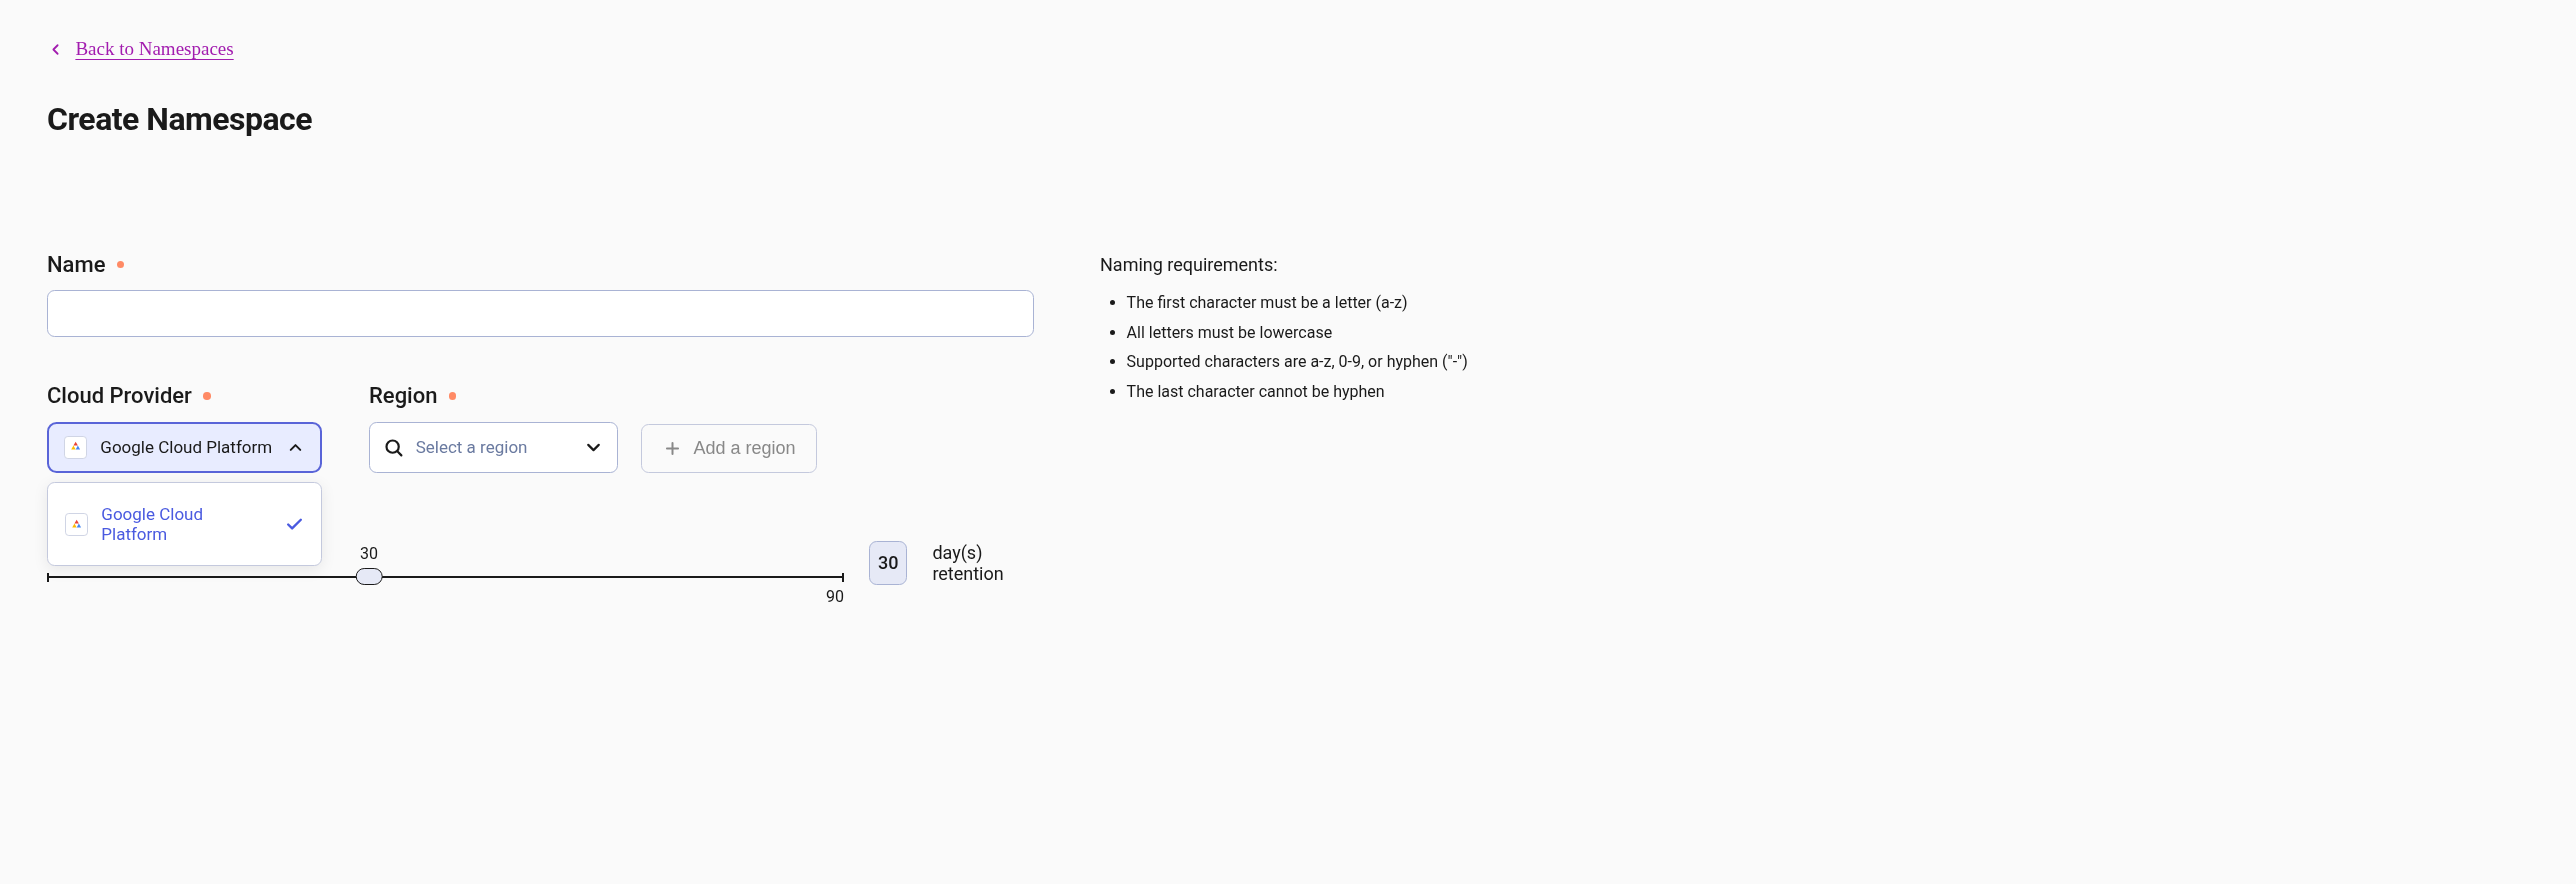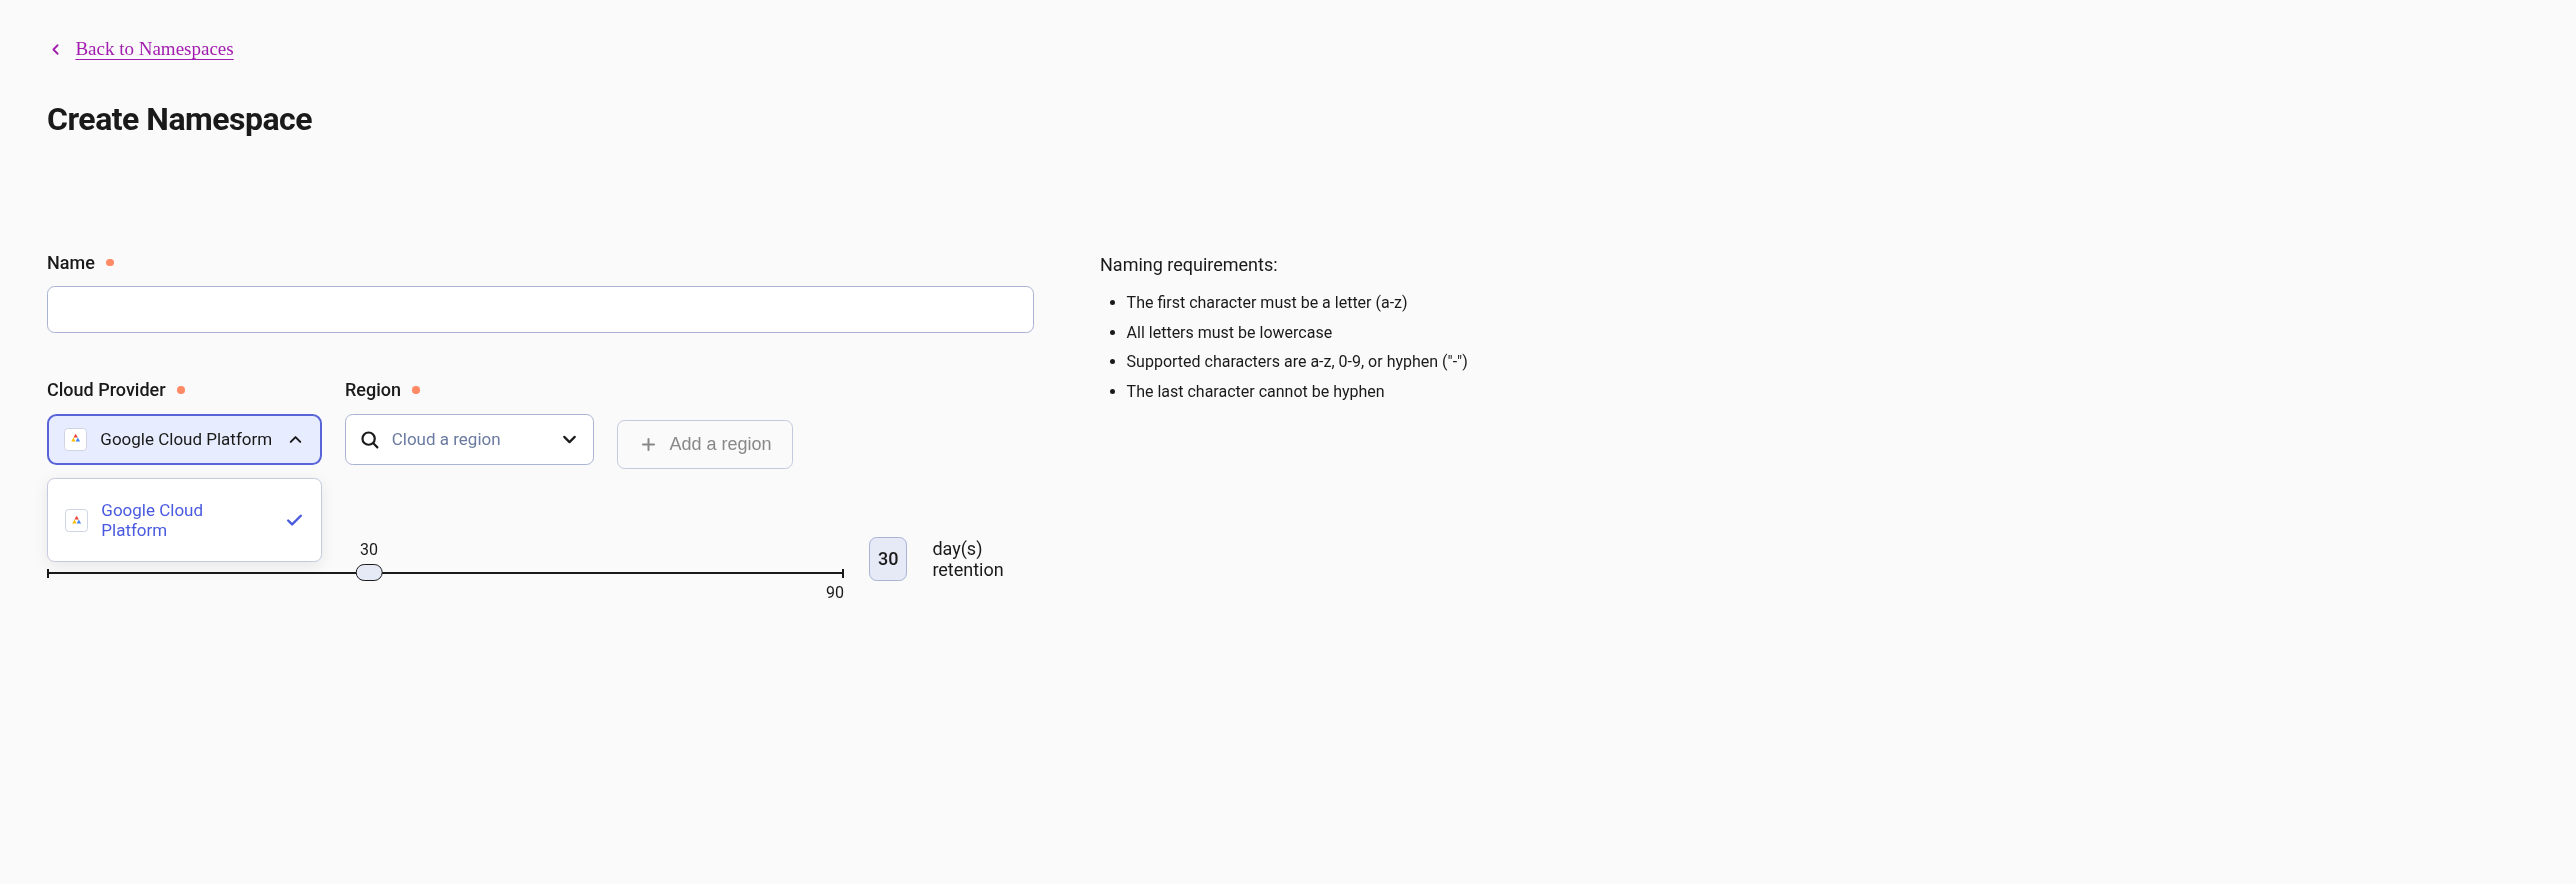--- a/index.html
+++ b/index.html
@@ -43,21 +43,21 @@
   }
   .left-col { width: 987px; }
   .right-col { flex: 1; padding-top: 1.9px; }
   .field-row { margin-bottom: 46px; }
   .label-row {
     display: flex;
     align-items: center;
     gap: 11.4px;
     margin-bottom: 13.3px;
   }
-  .field-label { font-size: 18px; font-weight: 500; }
+  .field-label { font-size: 22px; font-weight: 500; }
   .required-dot {
     width: 7.6px; height: 7.6px; border-radius: 50%;
     background: #ff8a65;
     display: inline-block;
   }
   .text-input {
     width: 100%;
     height: 47px;
     border: 1.4px solid #a9b3d4;
     border-radius: 7.6px;
@@ -65,21 +65,21 @@
     font-size: 17px;
     padding: 0 13.3px;
     outline: none;
   }
   .row-two {
     display: flex;
     gap: 23px;
     align-items: flex-start;
   }
   .col-provider { width: 275px; position: relative; }
-  .col-region { width: 249px; }
+  .col-region { width: 249px; margin-left: 24px; }
   .col-add-region { padding-top: 41px; }
   .select-btn {
     width: 100%;
     height: 51px;
     background: #e8ecff;
     border: 2.8px solid #5964d8;
     border-radius: 9.5px;
     display: flex;
     align-items: center;
     padding: 0 15px;
@@ -295,21 +295,21 @@
             <span class="field-label">Region</span>
             <span class="required-dot"></span>
           </div>
           <div class="region-select">
             <span class="search-icon">
               <svg viewBox="0 0 24 24" width="21" height="21" fill="none" stroke="#1a1a1a" stroke-width="2.5" stroke-linecap="round" stroke-linejoin="round">
                   <circle cx="11" cy="11" r="7"></circle>
                   <line x1="21" y1="21" x2="16.65" y2="16.65"></line>
                 </svg>
             </span>
-            <span class="ph">Cloud a region</span>
+            <span class="ph">Select a region</span>
             <span class="chevron-down-icon">
               <svg viewBox="0 0 24 24" width="21" height="21" fill="none" stroke="#1a1a1a" stroke-width="2.5" stroke-linecap="round" stroke-linejoin="round">
                   <polyline points="6 9 12 15 18 9"></polyline>
                 </svg>
             </span>
           </div>
         </div>
 
         <div class="col-add-region">
           <button class="add-region-btn">

